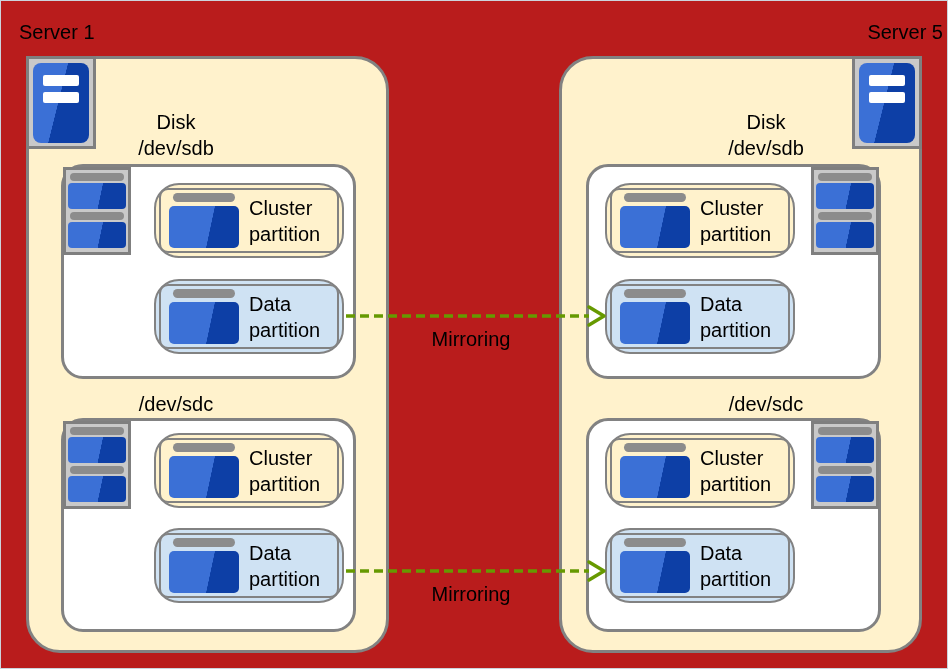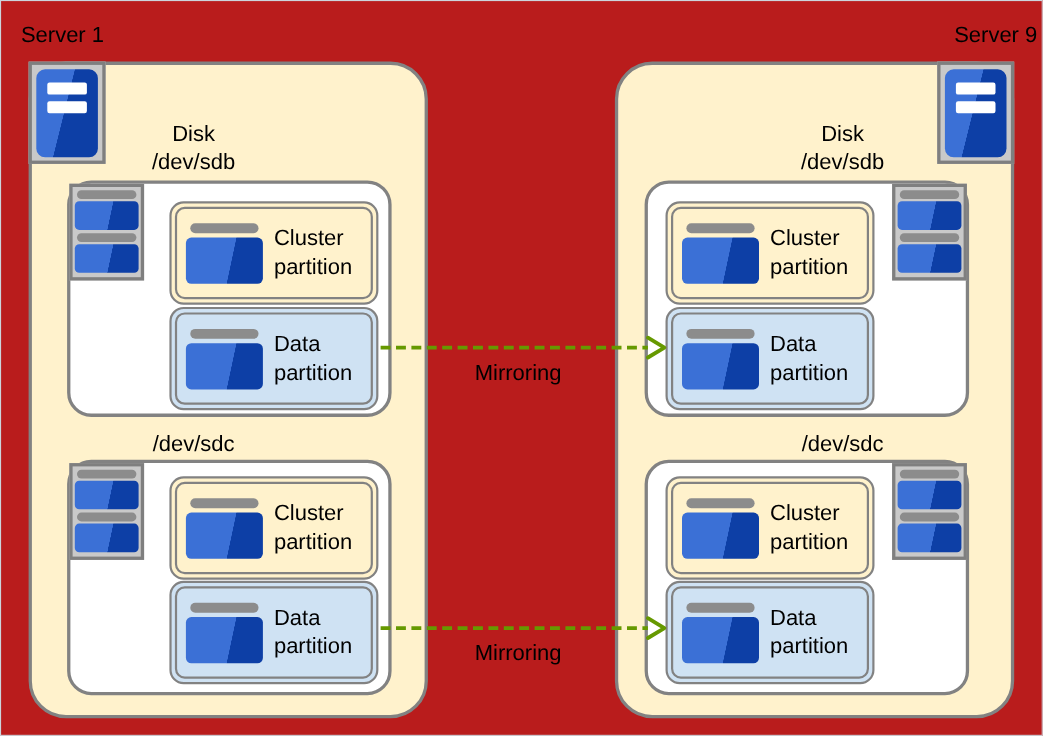--- a/index.html
+++ b/index.html
@@ -39,22 +39,22 @@
   .disk-icon {
     position:absolute; width:68px; height:88px; box-sizing:border-box;
     background:var(--icon-bg); border:3px solid var(--icon-border);
     padding-top:3px; z-index:5;
   }
   .d-bar  { width:54px; height:8px;  background:var(--bar-gray); border-radius:4px; margin:0 auto 2px; }
   .d-blue { width:58px; height:26px; border-radius:4px; margin:0 auto 3px;
             background:linear-gradient(102deg, var(--blue-light) 55%, var(--blue-dark) 55.5%); }
 
   .partition {
-    position:absolute; width:190px; height:94px; box-sizing:border-box;
-    border:2px solid var(--gray-border); border-radius:13px; padding:3px; z-index:4;
+    position:absolute; width:190px; height:75px; box-sizing:border-box;
+    border:2px solid var(--gray-border); border-radius:25px; padding:3px; z-index:4;
   }
   .p-inner {
     width:100%; height:100%; box-sizing:border-box;
     border:2px solid var(--gray-border); border-radius:9px;
     display:flex; align-items:center; padding-left:8px;
   }
   .partition.cluster, .partition.cluster .p-inner { background:var(--beige); }
   .partition.data,    .partition.data    .p-inner { background:var(--light-blue); }
   .p-icon { width:70px; flex:0 0 70px; }
   .p-bar  { width:62px; height:9px; background:var(--bar-gray); border-radius:5px; margin:0 auto 4px; }
@@ -67,21 +67,21 @@
   .arrow-head { stroke:var(--arrow-green); stroke-width:3.5; fill:none; stroke-linecap:round; stroke-linejoin:round; }
 
   .mirror-label { position:absolute; width:140px; text-align:center; font-size:20px; z-index:8; }
 </style>
 </head>
 <body>
 
 <div class="page">
 
   <div class="server-label" style="left:18px; top:20px;">Server 1</div>
-  <div class="server-label" style="right:4px; top:20px;">Server 9</div>
+  <div class="server-label" style="right:4px; top:20px;">Server 5</div>
 
   <div class="server-box" style="left:25px; top:55px;"></div>
   <div class="server-box" style="left:558px; top:55px;"></div>
 
   <div class="server-icon" style="left:25px; top:55px;">
     <div class="si-blue">
         <div class="si-bar"></div>
         <div class="si-bar"></div>
       </div>
   </div>

